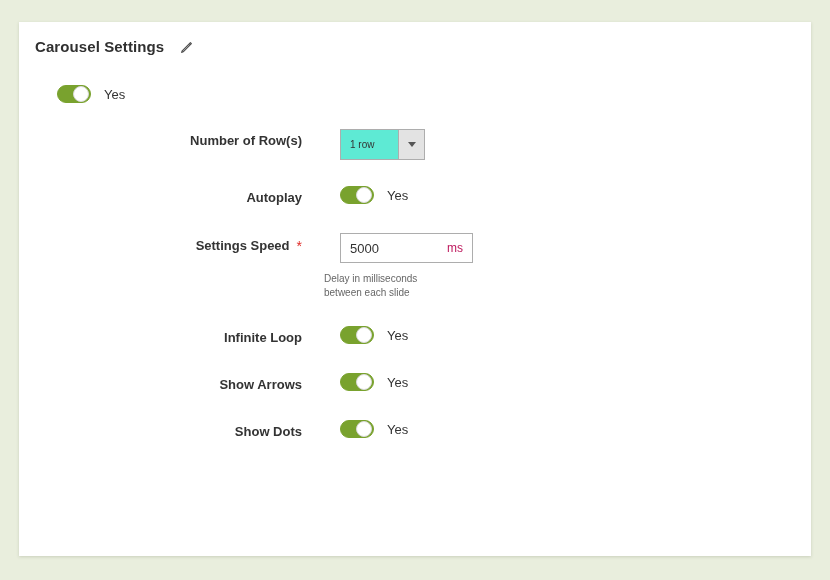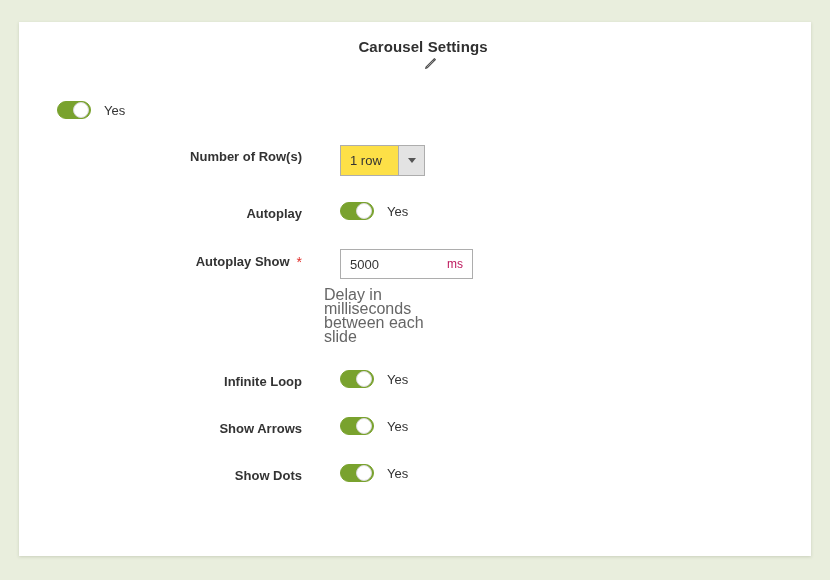--- a/index.html
+++ b/index.html
@@ -24,21 +24,20 @@
     background: #ffffff;
     box-shadow: 0 1px 3px rgba(60,70,40,0.18);
     overflow: hidden;
   }
 
   
   .card-header {
     display: flex;
     align-items: center;
     padding: 16px 0 0 16px;
-    flex-direction: column;
   }
   .card-title {
     font-size: 15px;
     font-weight: bold;
     color: #303030;
     letter-spacing: 0.1px;
   }
   .edit-icon {
     margin-left: 14px;
     width: 16px;
@@ -135,23 +134,23 @@
     border: 1px solid #adadad;
     box-sizing: border-box;
     background: #ffffff;
     cursor: pointer;
   }
   .select-value {
     width: 57px;
     display: flex;
     align-items: center;
     padding-left: 9px;
-    font-size: 13px;
+    font-size: 10px;
     color: #333333;
-    background: #fde047;
+    background: #5eead4;
     box-sizing: border-box;
   }
   .select-button {
     width: 26px;
     border-left: 1px solid #adadad;
     background: #e3e3e3;
     display: flex;
     align-items: center;
     justify-content: center;
     box-sizing: border-box;
@@ -185,21 +184,21 @@
     background: transparent;
     width: 100%;
   }
   .input-unit {
     font-size: 12px;
     color: #be185d;
     padding-right: 9px;
   }
   .field-note {
     margin-top: 9px;
-    font-size: 16px;
+    font-size: 10px;
     color: #666666;
     line-height: 14px;
     max-width: 130px;
   }
 </style>
 </head>
 <body>
 
 <div class="card">
 
@@ -247,21 +246,21 @@
           <div class="toggle on">
             <div class="knob"></div>
           </div>
           <span class="toggle-text">Yes</span>
         </div>
       </div>
     </div>
 
     <div class="field-row">
       <div class="field-label">
-        <span>Autoplay Show</span><span class="req-star">*</span>
+        <span>Settings Speed</span><span class="req-star">*</span>
       </div>
       <div class="field-control">
         <div class="control-line">
           <div class="input-wrap">
             <input class="input-value" type="text" value="5000" style="">
             <span class="input-unit">ms</span>
           </div>
         </div>
         <div class="field-note">Delay in milliseconds between each slide</div>
       </div>

